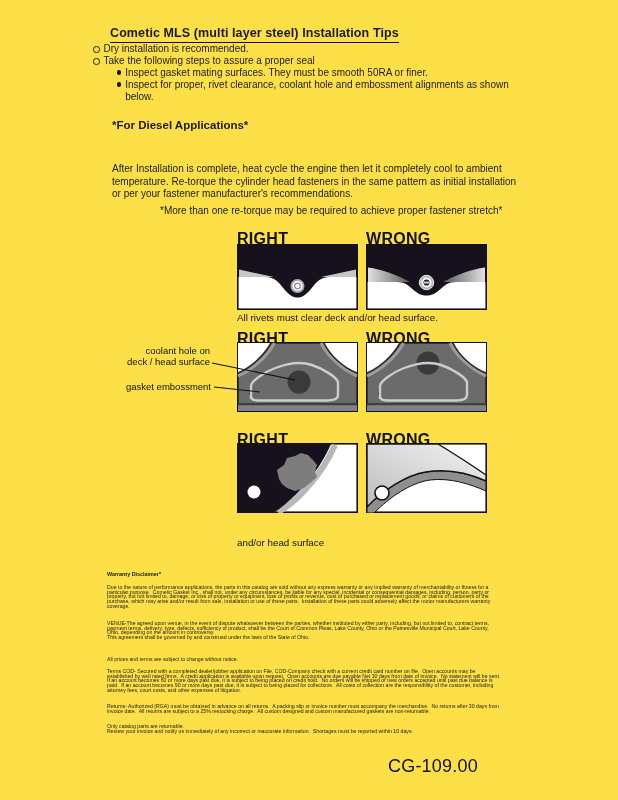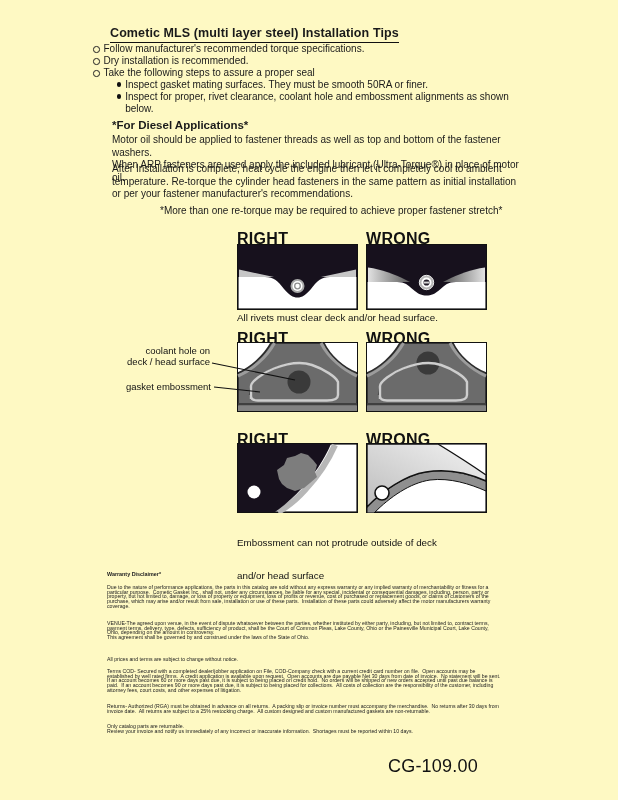--- a/index.html
+++ b/index.html
@@ -1,16 +1,16 @@
 <!DOCTYPE html>
 <html><head>
 <meta charset="utf-8">
 <style>
   html,body{margin:0;padding:0;background:#fff;}
-  .page{position:relative;width:618px;height:800px;background:#fef9c3;overflow:hidden;
+  .page{position:relative;width:618px;height:800px;background:#fde047;overflow:hidden;
         font-family:"Liberation Sans", sans-serif;color:#1a1a1a;}
   .abs{position:absolute;}
   .title{font-size:12.5px;font-weight:bold;border-bottom:1.6px solid #111;padding-bottom:2px;letter-spacing:.1px;}
   .bullets{font-size:10px;line-height:12px;}
   .b-row{display:flex;align-items:flex-start;}
   .o-mark{flex:0 0 auto;width:4.5px;height:4.5px;border:1px solid #222;border-radius:50%;margin:3px 4px 0 0;}
   .d-mark{flex:0 0 auto;width:4.2px;height:4.2px;background:#111;border-radius:50%;margin:3.4px 4px 0 0;}
   .sub{margin-left:24px;}
   .h2{font-size:11.5px;font-weight:bold;}
   .body-line{font-size:10px;line-height:12.6px;white-space:pre-wrap;}
@@ -26,45 +26,37 @@
 </head>
 <body>
 
 <div class="page">
 
   <div class="abs title" style="left:110px;top:26px;">Cometic MLS (multi layer steel) Installation Tips</div>
 
   <div class="abs bullets" style="left:93px;top:43px;width:440px;">
     <div class="b-row">
         <span class="o-mark"></span>
-        <span>Follow manufacturer's recommended torque specifications.</span>
-      </div>
-    <div class="b-row">
-        <span class="o-mark"></span>
         <span>Dry installation is recommended.</span>
       </div>
     <div class="b-row">
         <span class="o-mark"></span>
         <span>Take the following steps to assure a proper seal</span>
       </div>
     <div class="b-row sub">
         <span class="d-mark"></span>
         <span>Inspect gasket mating surfaces.  They must be smooth 50RA or finer.</span>
       </div>
     <div class="b-row sub">
         <span class="d-mark"></span>
         <span>Inspect for proper, rivet clearance, coolant hole and embossment alignments as shown below.</span>
       </div>
   </div>
 
   <div class="abs h2" style="left:112px;top:119px;">*For Diesel Applications*</div>
-  <div class="abs" style="left:112px;top:134px;width:420px;">
-    <div class="body-line">Motor oil should be applied to fastener threads as well as top and bottom of the fastener washers.</div>
-    <div class="body-line">When ARP fasteners are used apply the included lubricant (Ultra-Torque®) in place of motor oil.</div>
-  </div>
   <div class="abs" style="left:112px;top:163px;width:420px;">
     <div class="body-line">After Installation is complete, heat cycle the engine then let it completely cool to ambient</div>
     <div class="body-line">temperature. Re-torque the cylinder head fasteners in the same pattern as initial installation</div>
     <div class="body-line">or per your fastener manufacturer's recommendations.</div>
   </div>
   <div class="abs body-line" style="left:112px;top:205px;width:420px;margin-left:48px;">*More than one re-torque may be required to achieve proper fastener stretch*</div>
 
   <div class="abs fig-label" style="left:237px;top:230px;width:121px;">RIGHT</div>
   <div class="abs fig-label" style="left:366px;top:230px;width:121px;">WRONG</div>
 
@@ -176,21 +168,20 @@
           </linearGradient>
       </defs>
       <rect x="0.8" y="0.8" width="119.4" height="68.4" fill="#ffffff" stroke="#111" stroke-width="1.6"></rect>
       <path d="M120,38 C100,29 78,26 60,29 C40,32 16,48 1,64 L1,70 L8,70 C24,54 44,40 64,37 C84,34.5 104,41 120,48 Z" fill="#8f8f8f" stroke="#111" stroke-width="1"></path>
       <path d="M1,1 H72 C90,12 107,23 120,32 L120,38 C100,29 78,26 60,29 C40,32 16,48 1,64 Z" fill="url(#g3)" stroke="#111" stroke-width="1.4"></path>
       <circle cx="16" cy="50" r="7" fill="#ffffff" stroke="#111" stroke-width="1.6"></circle>
     </svg>
   </div>
 
   <div class="abs caption" style="left:237px;top:515px;width:260px;">
-    <div>Embossment can not protrude outside of deck</div>
     <div>and/or head surface</div>
   </div>
 
   <div class="abs legal" style="left:107px;top:572px;">
     <div class="lh">Warranty Disclaimer*</div>
     <p style="margin-bottom:12px;">Due to the nature of performance applications, the parts in this catalog are sold without any express warranty or any implied warranty of merchantability or fitness for a particular purpose.  Cometic Gasket Inc., shall not, under any circumstances, be liable for any special, incidental or consequential damages, including, person, party or property, but not limited to, damage, or loss of property or equipment, loss of profits or revenue, cost of purchased or replacement goods, or claims of customers of the purchase, which may arise and/or result from sale, installation or use of these parts.  Installation of these parts could adversely affect the motor manufacturers warranty coverage.</p>
     <p>VENUE-The agreed upon venue, in the event of dispute whatsoever between the parties, whether instituted by either party, including, but not limited to, contract terms, payment terms, delivery, type, defects, sufficiency of product, shall be the Court of Common Pleas, Lake County, Ohio or the Painesville Municipal Court, Lake County, Ohio, depending on the amount in controversy.</p>
     <p style="margin-bottom:17px;">This agreement shall be governed by and construed under the laws of the State of Ohio.</p>
     <p style="margin-bottom:7px;">All prices and terms are subject to change without notice.</p>
     <p style="margin-bottom:11px;">Terms COD- Secured with a completed dealer/jobber application on File, COD-Company check with a current credit card number on file.  Open accounts may be established by well rated firms.  A credit application is available upon request.  Open accounts are due payable Net 30 days from date of invoice.  No statement will be sent.  If an account becomes 60 or more days past due, it is subject to being placed on credit hold.  No orders will be shipped or new orders accepted until past due balance is paid.  If an account becomes 90 or more days past due, it is subject to being placed for collections.  All costs of collection are the responsibility of the customer, including attorney fees, court costs, and other expenses of litigation.</p>

